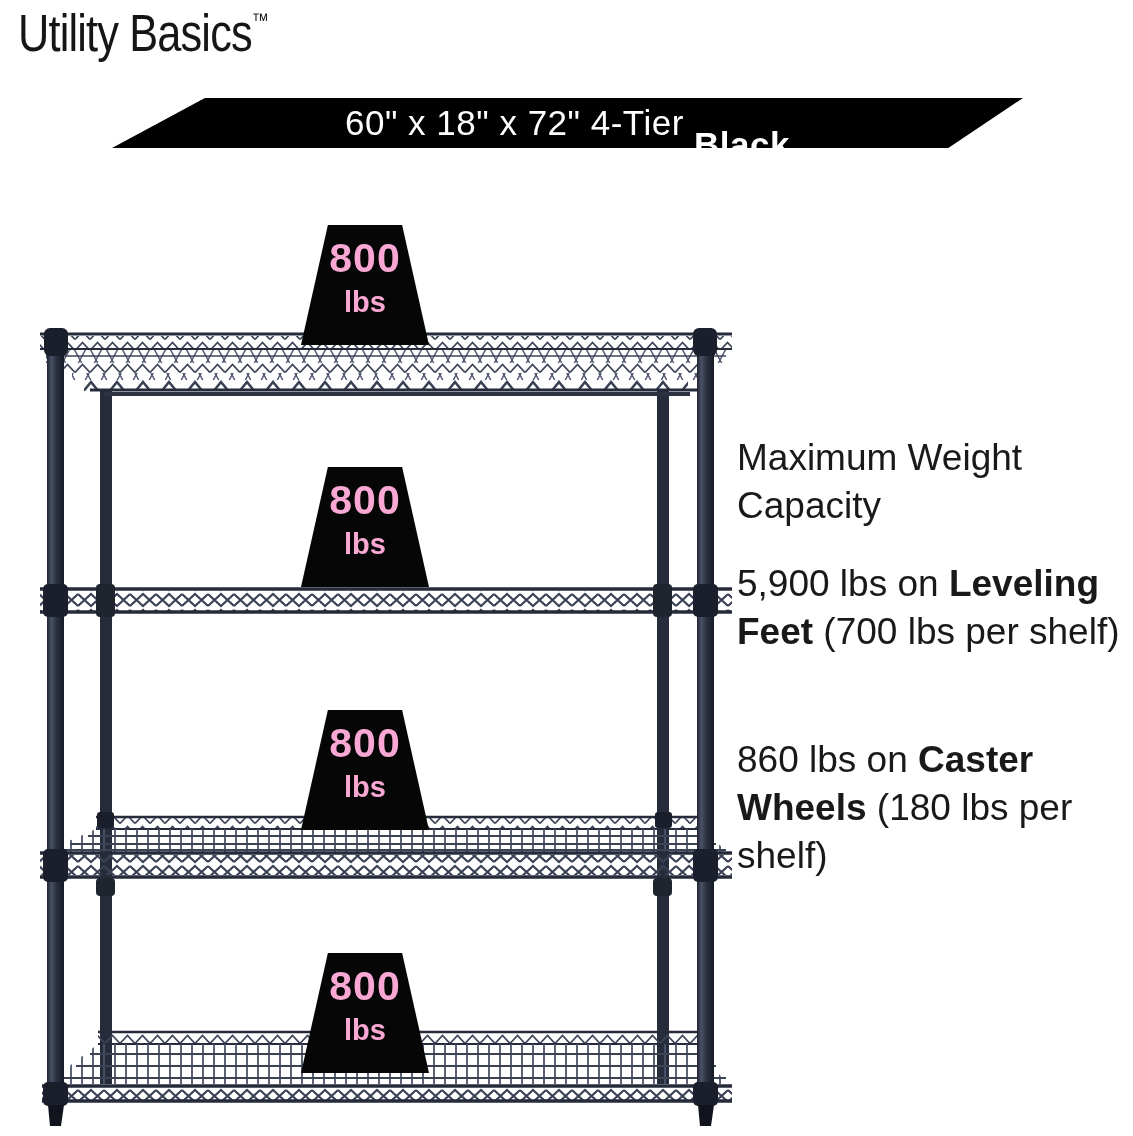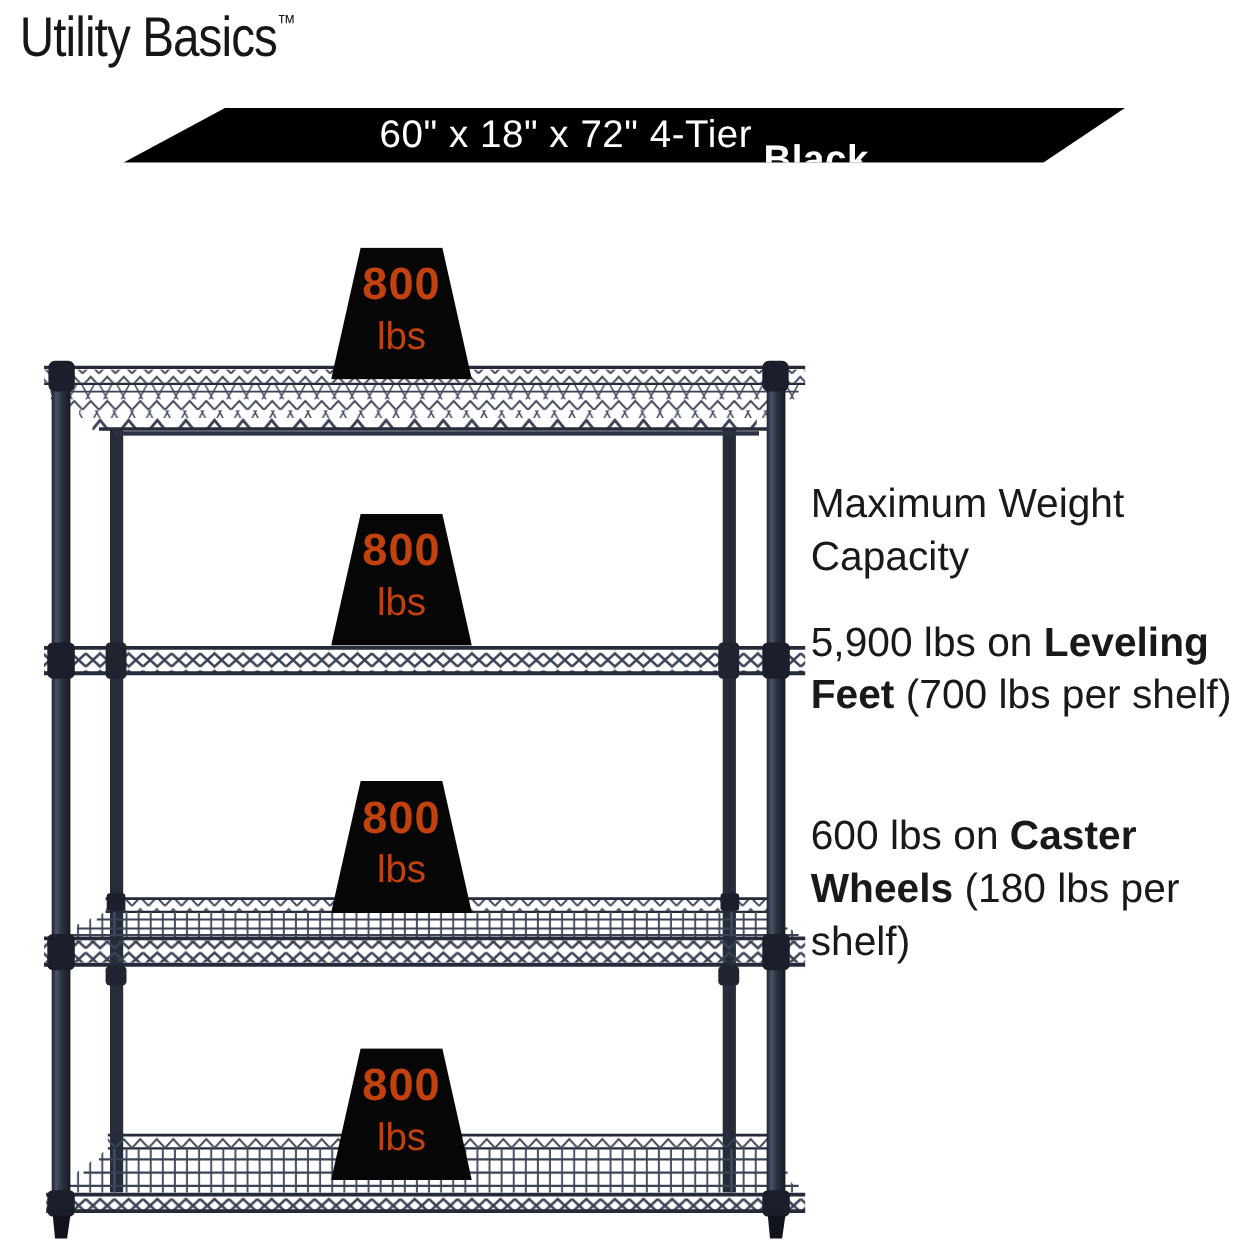--- a/index.html
+++ b/index.html
@@ -18,23 +18,23 @@
             color:#ffffff; font-size:35px; letter-spacing:.5px; }
   .banner span { white-space:pre; }
   .banner .b { font-weight:700;margin-top:44px; }
 
   
   .rack-svg { position:absolute; left:0; top:0; width:1133px; height:1136px; z-index:1; pointer-events:none; }
 
   
   .badge { position:absolute; width:128px; height:120px; background:#060606; z-index:2;
            clip-path:polygon(21% 0, 79% 0, 100% 100%, 0 100%);
-           color:#c2410c; text-align:center; }
+           color:#f9a8d4; text-align:center; }
   .badge-value { font-size:41px; font-weight:700; line-height:1; padding-top:13px; letter-spacing:1px; }
-  .badge-unit  { font-size:35px; font-weight:400; line-height:1; margin-top:9px; }
+  .badge-unit  { font-size:29px; font-weight:700; line-height:1; margin-top:9px; }
 
   
   .info p { position:absolute; left:737px; width:408px; margin:0;
             font-size:37px; line-height:48px; color:#191919; z-index:3; }
   .info b { font-weight:700; }
   .info .t1 { top:434px; }
   .info .t2 { top:560px; }
   .info .t3 { top:736px; }
 </style>
 </head>
@@ -163,16 +163,16 @@
     <div class="badge-unit">lbs</div>
   </div>
   <div class="badge" style="left:301px;top:953px">
     <div class="badge-value">800</div>
     <div class="badge-unit">lbs</div>
   </div>
 
   <div class="info">
     <p class="t1">Maximum Weight Capacity</p>
     <p class="t2"><span>5,900 lbs on </span><b>Leveling Feet</b><span> (700 lbs per shelf)</span></p>
-    <p class="t3"><span>600 lbs on </span><b>Caster Wheels</b><span> (180 lbs per shelf)</span></p>
+    <p class="t3"><span>860 lbs on </span><b>Caster Wheels</b><span> (180 lbs per shelf)</span></p>
   </div>
 
 </div>
 
 </body></html>

